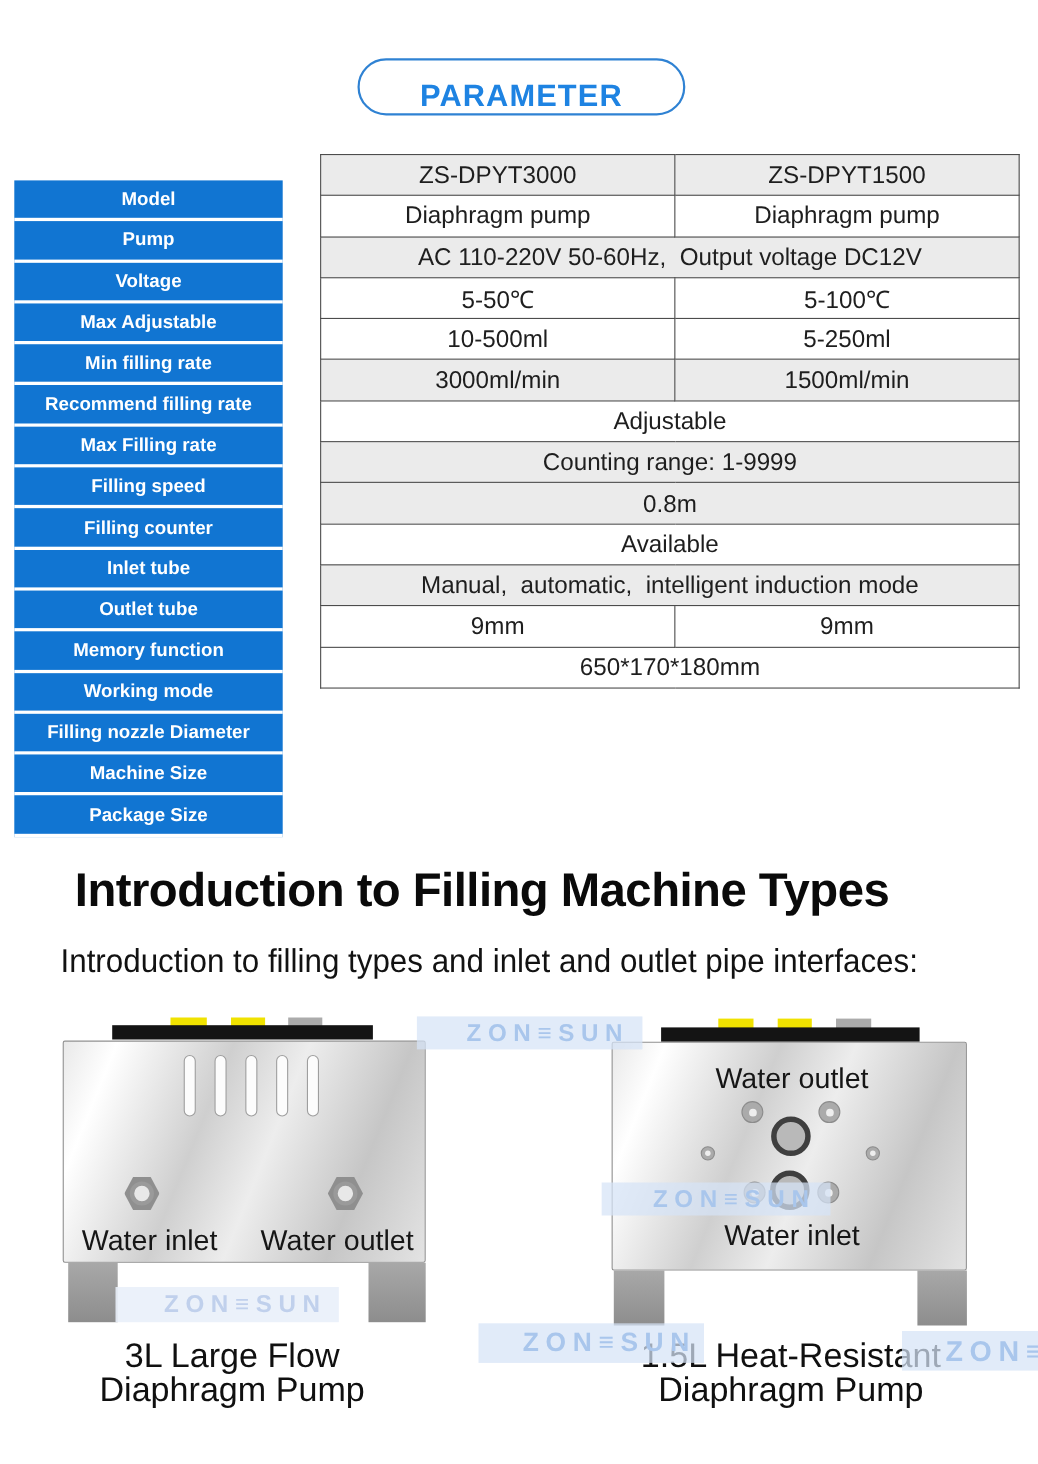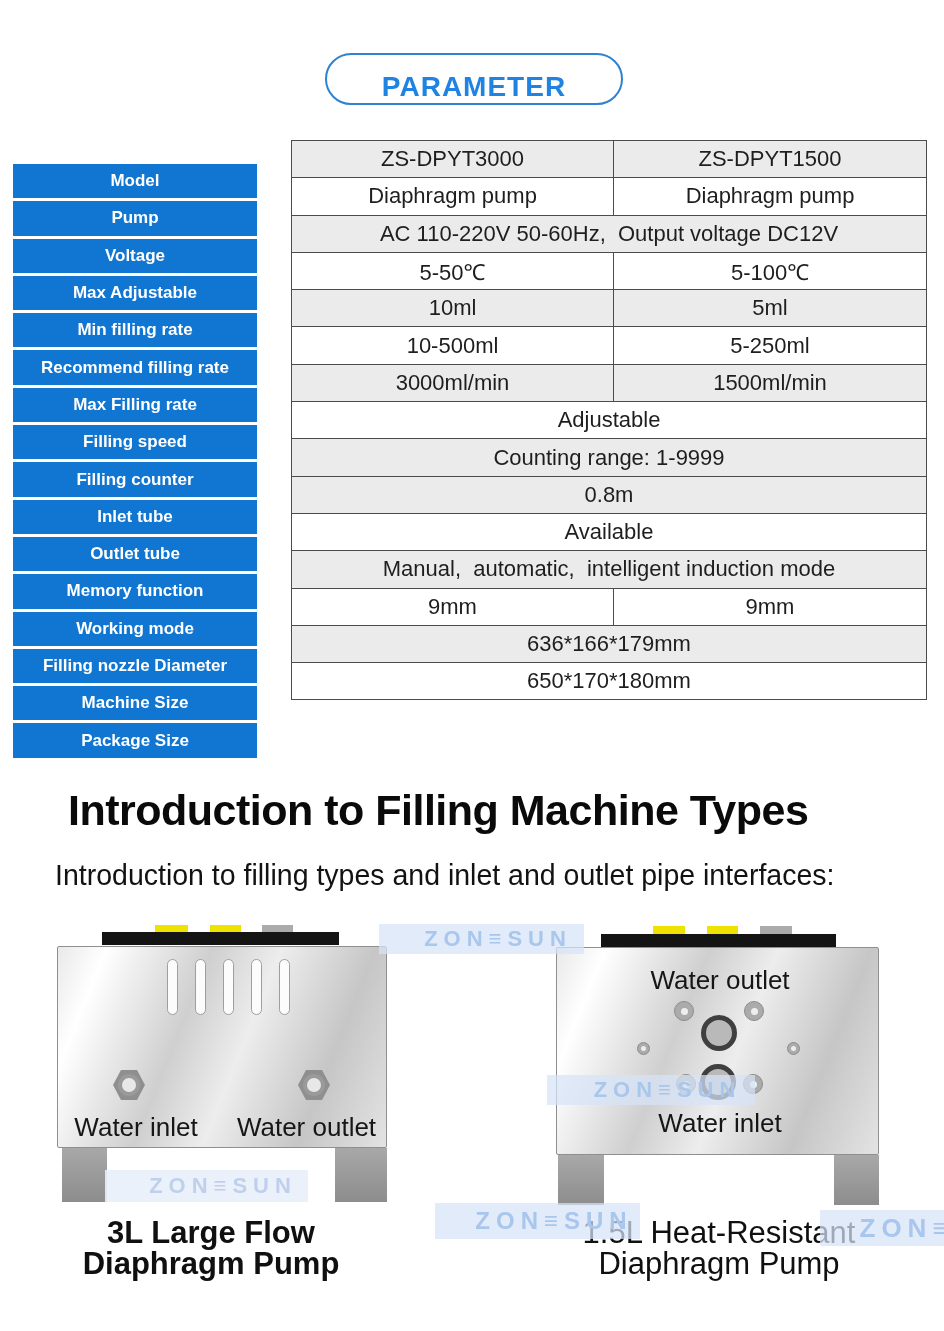--- a/index.html
+++ b/index.html
@@ -162,24 +162,20 @@
       <td>Diaphragm pump</td>
       <td>Diaphragm pump</td>
     </tr>
     <tr class="shade">
       <td colspan="2">AC 110-220V 50-60Hz,  Output voltage DC12V</td>
     </tr>
     <tr>
       <td>5-50℃</td>
       <td>5-100℃</td>
     </tr>
-    <tr class="shade">
-      <td>10ml</td>
-      <td>5ml</td>
-    </tr>
     <tr>
       <td>10-500ml</td>
       <td>5-250ml</td>
     </tr>
     <tr class="shade">
       <td>3000ml/min</td>
       <td>1500ml/min</td>
     </tr>
     <tr>
       <td colspan="2">Adjustable</td>
@@ -192,23 +188,20 @@
     </tr>
     <tr>
       <td colspan="2">Available</td>
     </tr>
     <tr class="shade">
       <td colspan="2">Manual,  automatic,  intelligent induction mode</td>
     </tr>
     <tr>
       <td>9mm</td>
       <td>9mm</td>
-    </tr>
-    <tr class="shade">
-      <td colspan="2">636*166*179mm</td>
     </tr>
     <tr>
       <td colspan="2">650*170*180mm</td>
     </tr>
   </tbody>
     </table>
 
   <div class="intro-heading">Introduction to Filling Machine Types</div>
   <div class="intro-sub">Introduction to filling types and inlet and outlet pipe interfaces:</div>
 
@@ -264,21 +257,21 @@
   </div>
   <div class="foot" style="left:558px;top:1155px;width:46px;height:50px;"></div>
   <div class="foot" style="left:834px;top:1155px;width:45px;height:50px;"></div>
 
   <div class="wm" style="left:379px;top:924px;width:172px;height:30px;">ZON≡SUN</div>
   <div class="wm" style="left:547px;top:1075px;width:175px;height:30px;">ZON≡SUN</div>
   <div class="wm light" style="left:105px;top:1170px;width:170px;height:32px;">ZON≡SUN</div>
   <div class="wm" style="left:435px;top:1203px;width:172px;height:36px;font-size:24px;">ZON≡SUN</div>
   <div class="wm" style="left:820px;top:1210px;width:180px;height:36px;font-size:26px;">ZON≡SUN</div>
 
-  <div class="caption" style="left:61px;top:1217px;width:300px;font-weight:bold;">
+  <div class="caption" style="left:61px;top:1217px;width:300px;">
     <div>3L Large Flow</div>
     <div>Diaphragm Pump</div>
   </div>
   <div class="caption" style="left:569px;top:1217px;width:300px;">
     <div>1.5L Heat-Resistant</div>
     <div>Diaphragm Pump</div>
   </div>
 
 </div>
 

